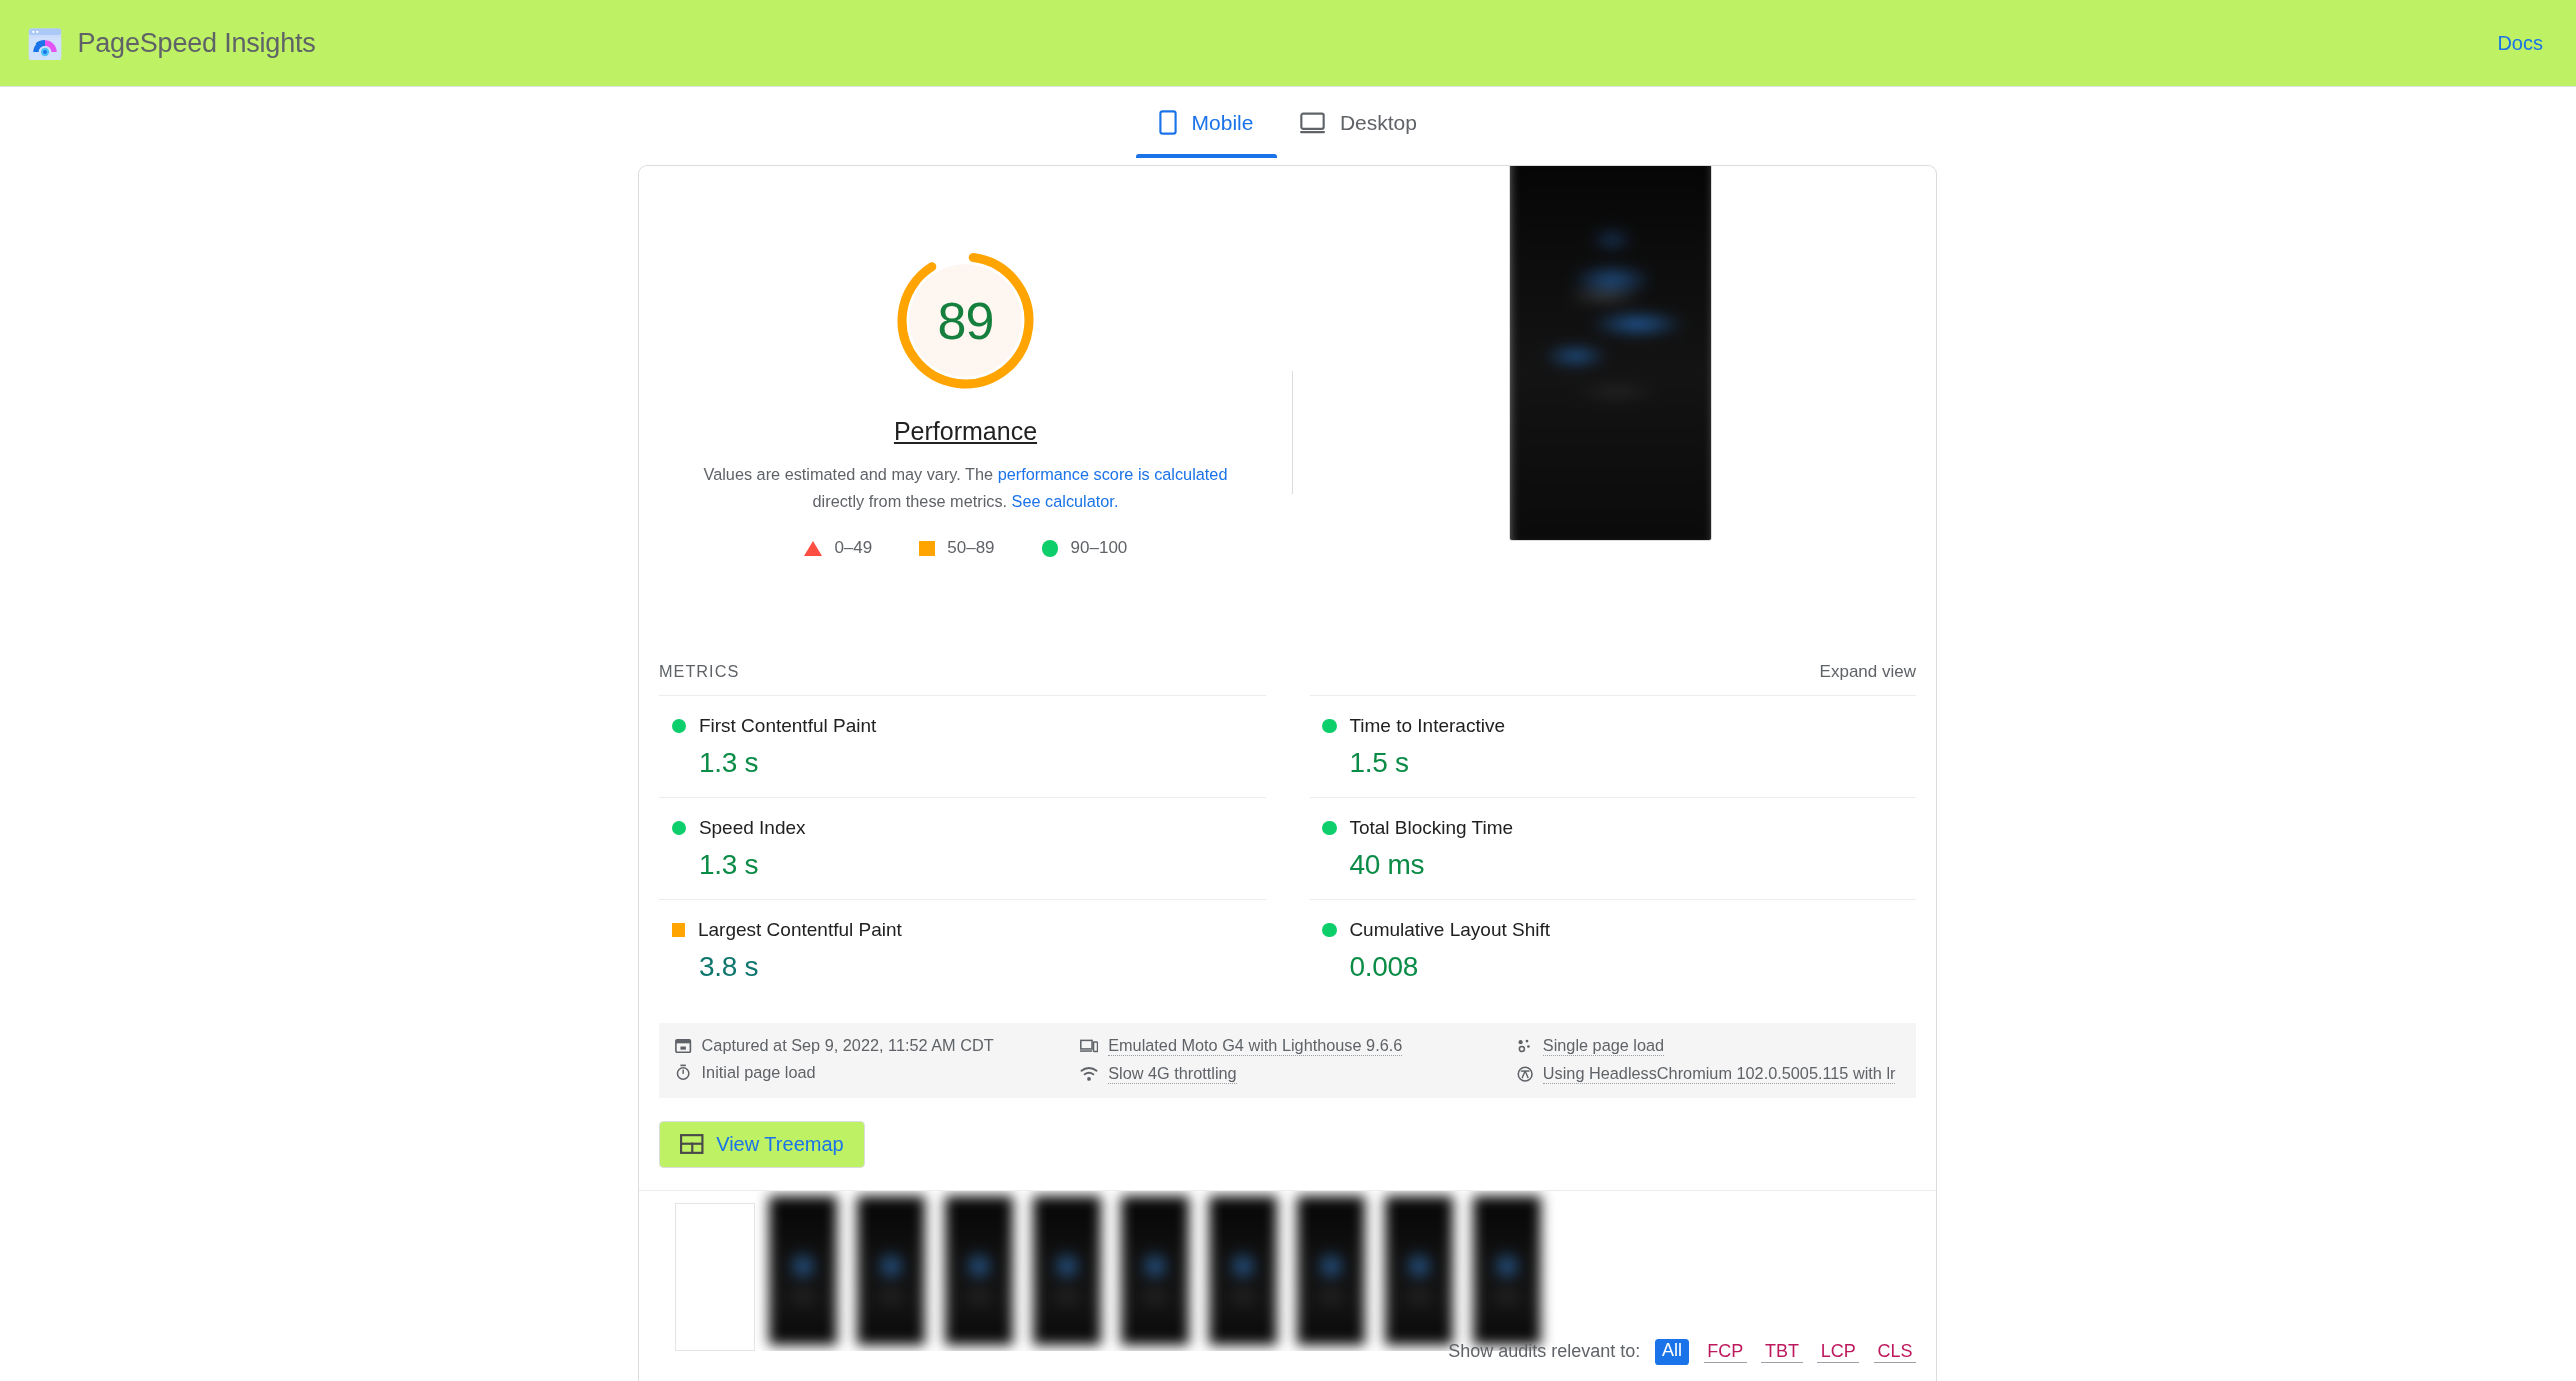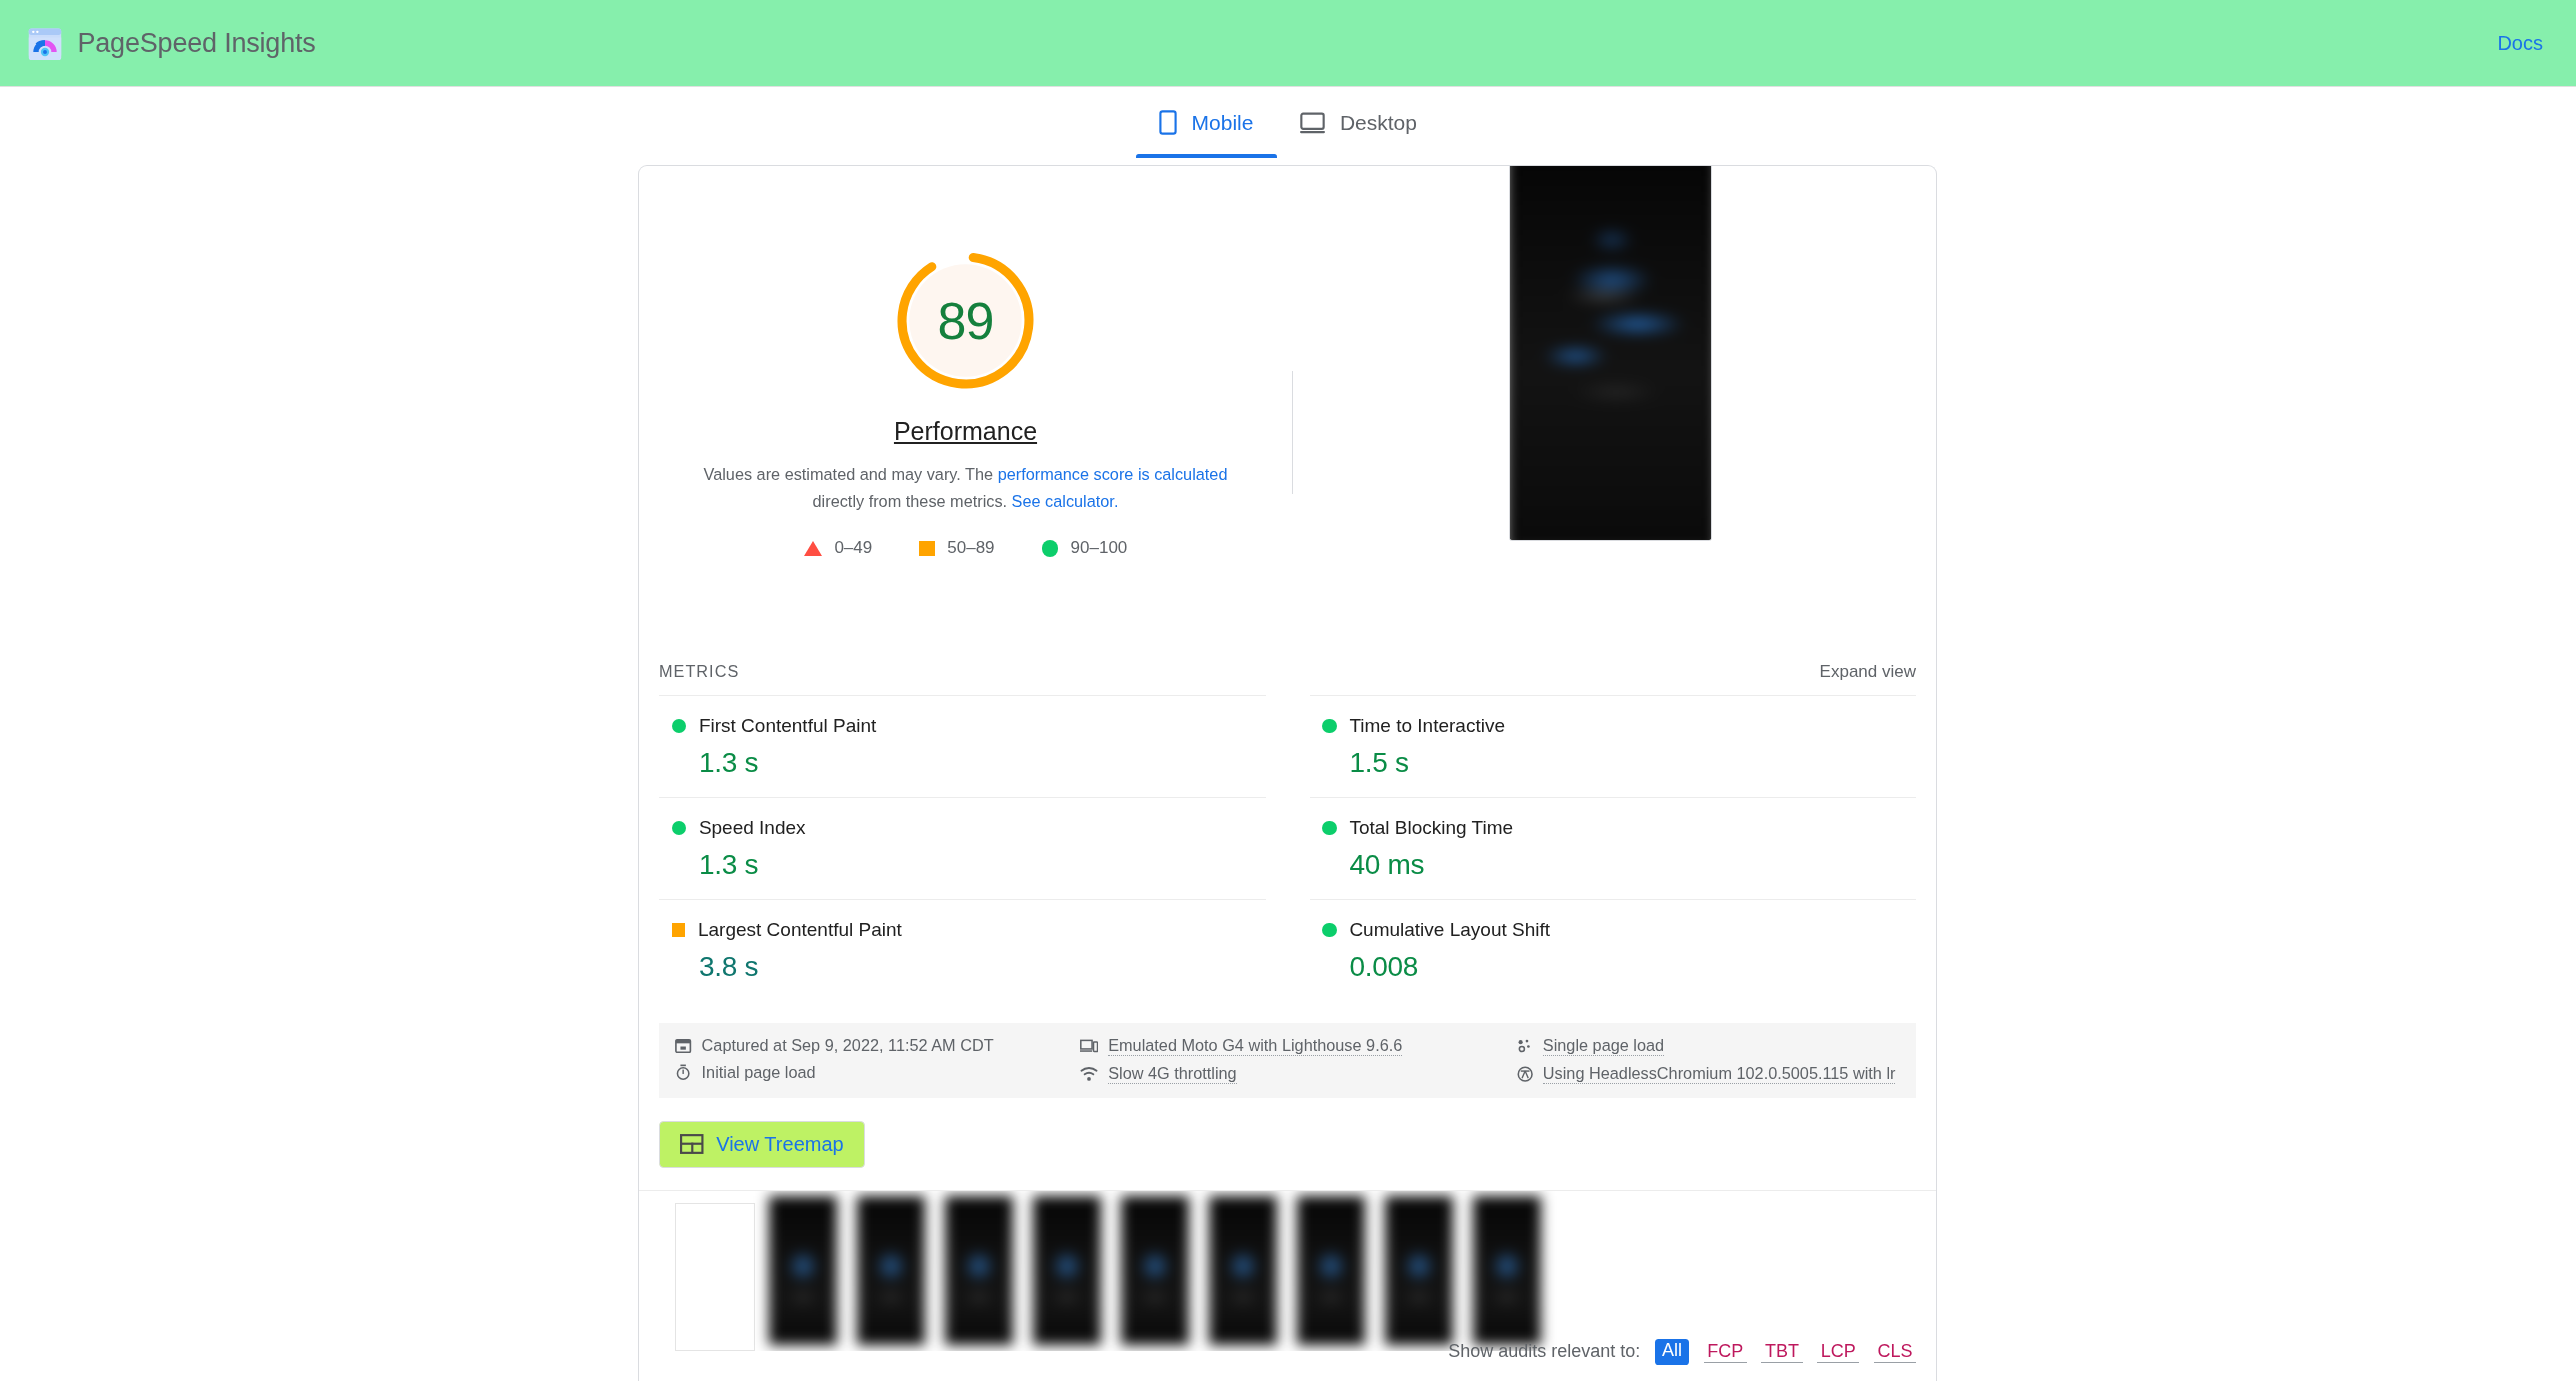--- a/index.html
+++ b/index.html
@@ -11,21 +11,21 @@
     color: #212121;
     overflow: hidden;
   }
 
   
   .topbar {
     position: absolute;
     left: 0; top: 0;
     width: 2576px; height: 87px;
     border-bottom: 0.9px solid #e0e0e0;
-    background: #86efac;
+    background: #bef264;
   }
   .brand {
     position: absolute;
     left: 27px; top: 0;
     height: 86px;
     display: flex; align-items: center; gap: 14.5px;
   }
   .brand-logo { width: 36px; height: 36px; display:block; }
   .brand-title {
     font-size: 27px;

